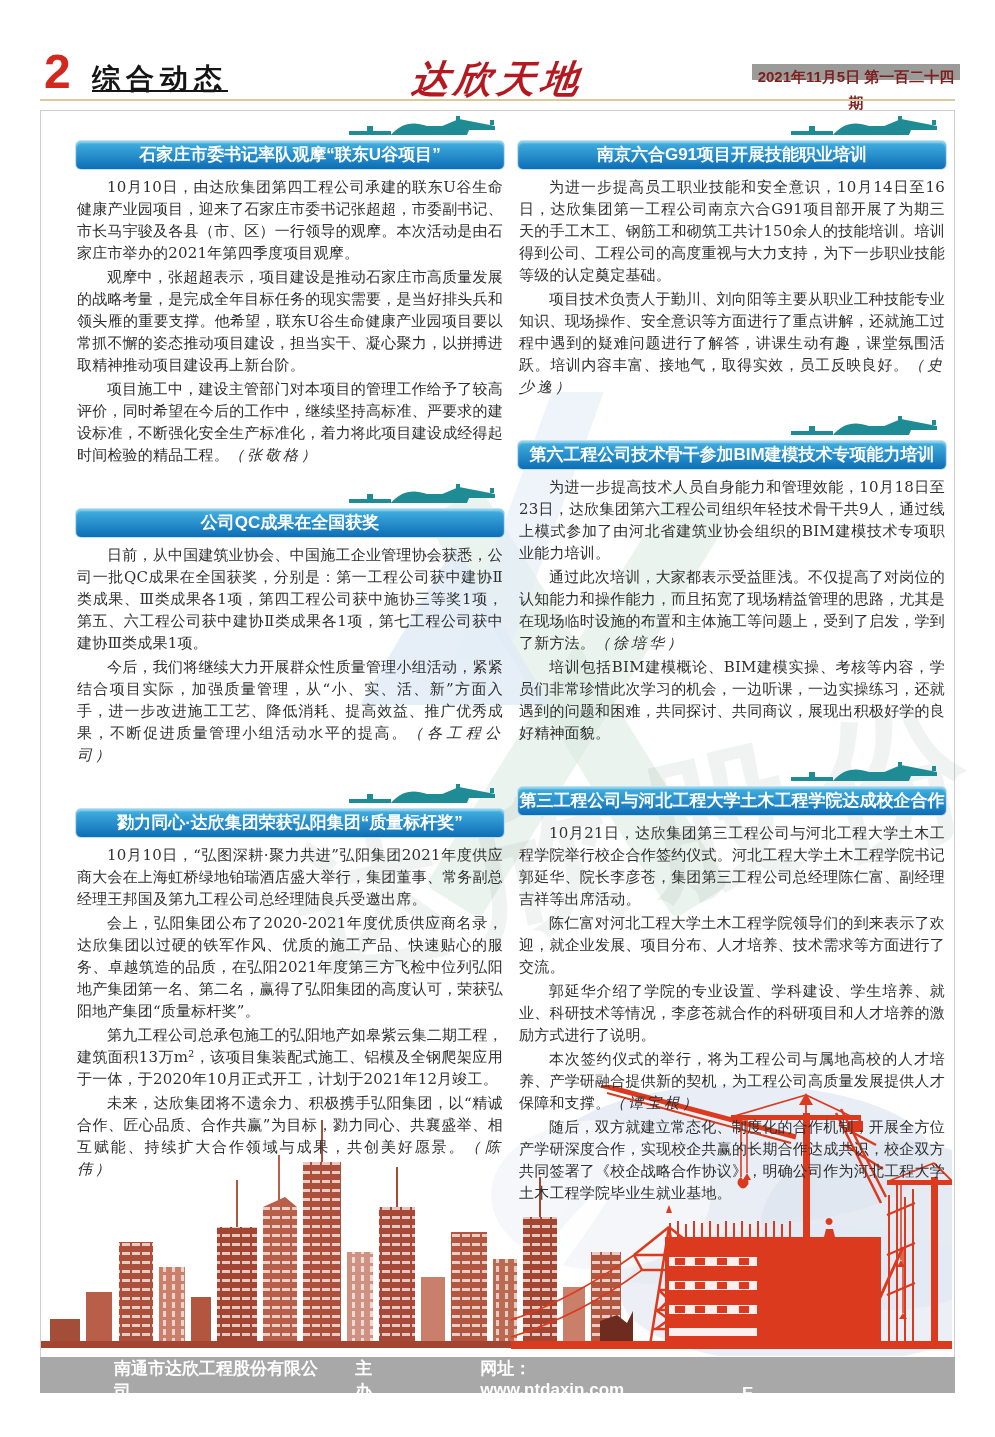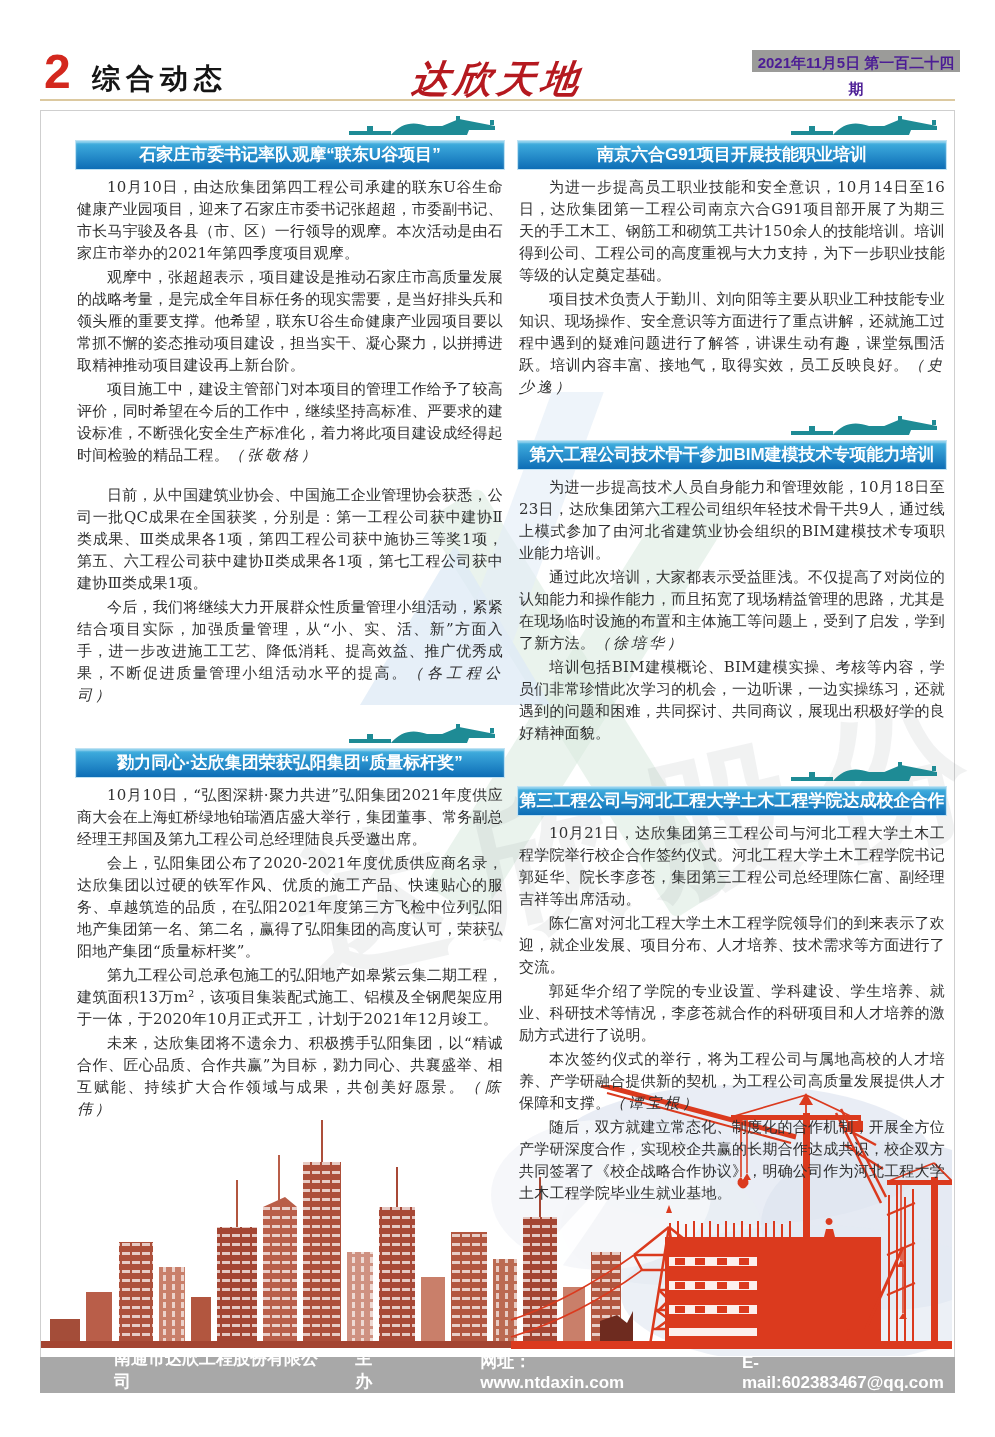--- a/index.html
+++ b/index.html
@@ -8,30 +8,30 @@
     overflow:hidden; font-family:"DejaVu Serif", serif;
   }
   
   .pagenum {
     position:absolute; left:44px; top:48px;
     font-family:"Liberation Sans", sans-serif; font-weight:bold;
     font-size:48px; line-height:48px; color:var(--pagenum-red);
   }
   .section-title {
     position:absolute; left:92px; top:60px; font-weight:bold;
-    font-size:28px; letter-spacing:6px; color:#151515;
+    font-size:28px; letter-spacing:6px; color:#151515;text-decoration:underline;
   }
   .masthead {
     position:absolute; left:0; right:0; top:54px; text-align:center;
     font-weight:bold; font-size:38px; color:var(--masthead-red);
     letter-spacing:5px; transform:skewX(-7deg); font-style:italic;
   }
   .issue-badge {
-    position:absolute; left:752px; top:50px; width:208px; height:22px;
-    background:var(--badge-gray); color:#4c1d95; text-align:center; line-height:26px;
+    position:absolute; left:752px; top:64px; width:208px; height:16px;
+    background:var(--badge-gray); color:#7f1d1d; text-align:center; line-height:26px;
     font-family:"Liberation Sans", sans-serif; font-weight:bold; font-size:15px;
   }
   .header-rule { position:absolute; left:40px; width:915px; top:99px; border-top:2px solid var(--rule-tan); }
   .content-box { position:absolute; left:40px; top:110px; width:913px; height:1247px; border:1px solid #cfcfcf; background:#fff; z-index:0; }
 
   
   .wm { position:absolute; z-index:1; pointer-events:none; }
   .wm-bar { width:64px; height:470px; background:#d8eadf; opacity:.55; border-radius:8px; }
   .wm-bar.a { left:545px; top:468px; transform:rotate(32deg); }
   .wm-bar.b { left:545px; top:468px; transform:rotate(-32deg); }
@@ -46,41 +46,41 @@
   }
 
   
   .col { position:absolute; top:116px; width:430px; z-index:2; }
   .col-left { left:75px; }
   .col-right { left:517px; }
   .article + .article { margin-top:18px; }
   .head { position:relative; height:54px; margin-bottom:6px; }
   .roof { position:absolute; top:0; right:8px; width:150px; height:26px; }
   .pill {
-    position:absolute; left:0; right:0; top:24px; height:28px; border-radius:0;
+    position:absolute; left:0; right:0; top:24px; height:28px; border-radius:6px;
     background:linear-gradient(180deg, var(--pill-top) 0%, var(--pill-bottom) 100%);
     border:1px solid #bfe2f3;
     box-shadow: inset 0 2px 2px rgba(255,255,255,.45);
     color:#fff; text-align:center; line-height:27px;
     font-family:"Liberation Sans", sans-serif; font-weight:bold; font-size:17px;
     white-space:nowrap; overflow:hidden;
   }
   .article p {
     margin:2px; font-size:15px; line-height:22px; text-align:justify;
     text-indent:2em; color:var(--text); letter-spacing:.2px;
   }
   .byline { font-style:italic; letter-spacing:3px; }
 
   
   .illus { position:absolute; left:41px; top:1085px; width:911px; height:271px; z-index:1; }
 
   
   .footer {
     position:absolute; left:40px; top:1357px; width:915px; height:36px;
-    background:var(--footer-gray); z-index:3; display:flex; align-items:flex-end;
+    background:var(--footer-gray); z-index:3; display:flex; align-items:flex-start;
     color:#fff; font-family:"Liberation Sans", sans-serif; font-weight:bold; font-size:17px;
   }
   .f-org { margin-left:74px; }
   .f-role { margin-left:26px; }
   .f-web { margin-left:92px; }
   .f-mail { margin-left:72px;margin-top:27px; }
 </style>
 </head>
 <body>
 
@@ -114,20 +114,33 @@
           </g>
         </svg>
         <div class="pill">石家庄市委书记率队观摩“联东U谷项目”</div>
       </div>
       <p>10月10日，由达欣集团第四工程公司承建的联东U谷生命健康产业园项目，迎来了石家庄市委书记张超超，市委副书记、市长马宇骏及各县（市、区）一行领导的观摩。本次活动是由石家庄市举办的2021年第四季度项目观摩。</p>
       <p>观摩中，张超超表示，项目建设是推动石家庄市高质量发展的战略考量，是完成全年目标任务的现实需要，是当好排头兵和领头雁的重要支撑。他希望，联东U谷生命健康产业园项目要以常抓不懈的姿态推动项目建设，担当实干、凝心聚力，以拼搏进取精神推动项目建设再上新台阶。</p>
       <p><span>项目施工中，建设主管部门对本项目的管理工作给予了较高评价，同时希望在今后的工作中，继续坚持高标准、严要求的建设标准，不断强化安全生产标准化，着力将此项目建设成经得起时间检验的精品工程。</span><span class="byline">（张敬格）</span></p>
     </section>
 
     <section class="article">
+      <div class="head">
+        <svg class="roof" viewBox="0 0 150 26">
+          <g fill="#1e8b95">
+            <rect x="2" y="15" width="42" height="4"></rect>
+              <rect x="20" y="10" width="6" height="5"></rect>
+            <path d="M44 19 C 54 7, 66 5, 80 10 L 96 10 L 96 19 Z"></path>
+            <path d="M88 13 L112 3 L148 10 L148 14 L122 14 L120 19 L96 19 Z"></path>
+            <rect x="109" y="0" width="4" height="5"></rect>
+              <rect x="143" y="4" width="4" height="5"></rect>
+          </g>
+        </svg>
+        <div class="pill">公司QC成果在全国获奖</div>
+      </div>
       <p>日前，从中国建筑业协会、中国施工企业管理协会获悉，公司一批QC成果在全国获奖，分别是：第一工程公司获中建协Ⅱ类成果、Ⅲ类成果各1项，第四工程公司获中施协三等奖1项，第五、六工程公司获中建协Ⅱ类成果各1项，第七工程公司获中建协Ⅲ类成果1项。</p>
       <p><span>今后，我们将继续大力开展群众性质量管理小组活动，紧紧结合项目实际，加强质量管理，从“小、实、活、新”方面入手，进一步改进施工工艺、降低消耗、提高效益、推广优秀成果，不断促进质量管理小组活动水平的提高。</span><span class="byline">（各工程公司）</span></p>
     </section>
 
     <section class="article">
       <div class="head">
         <svg class="roof" viewBox="0 0 150 26">
           <g fill="#1e8b95">
             <rect x="2" y="15" width="42" height="4"></rect>
               <rect x="20" y="10" width="6" height="5"></rect>

